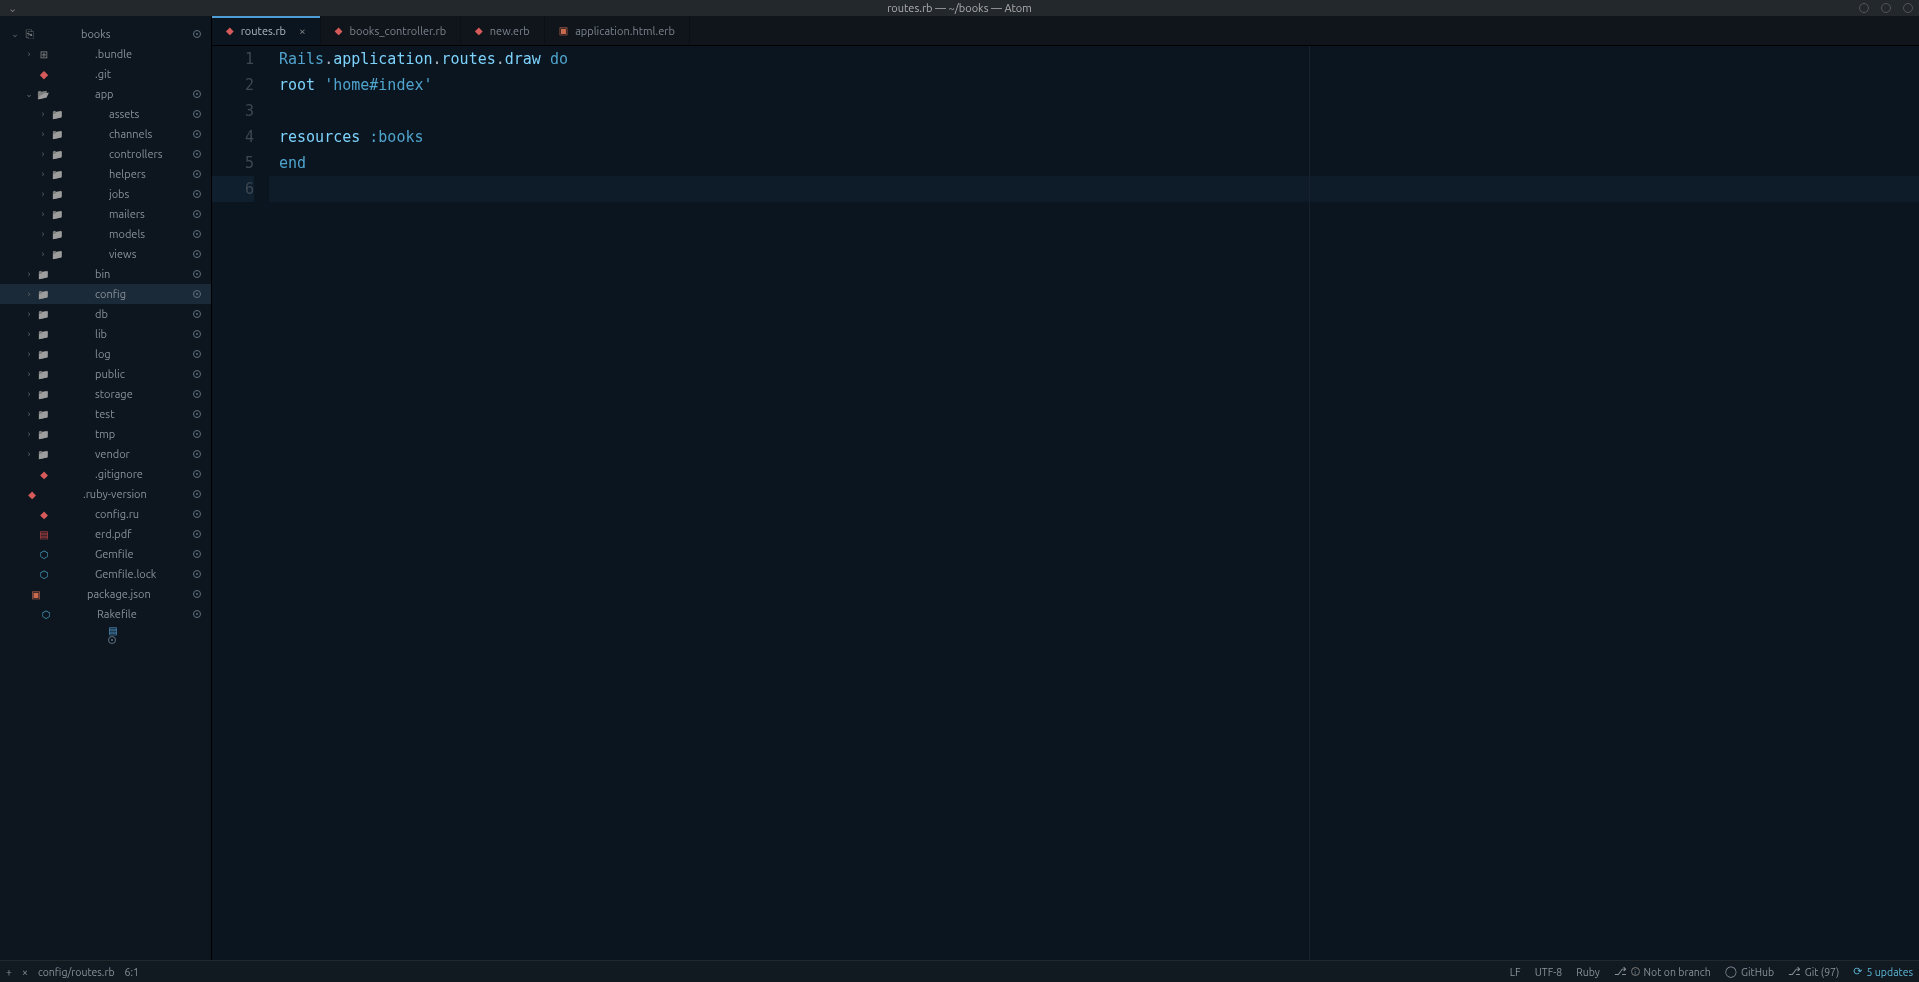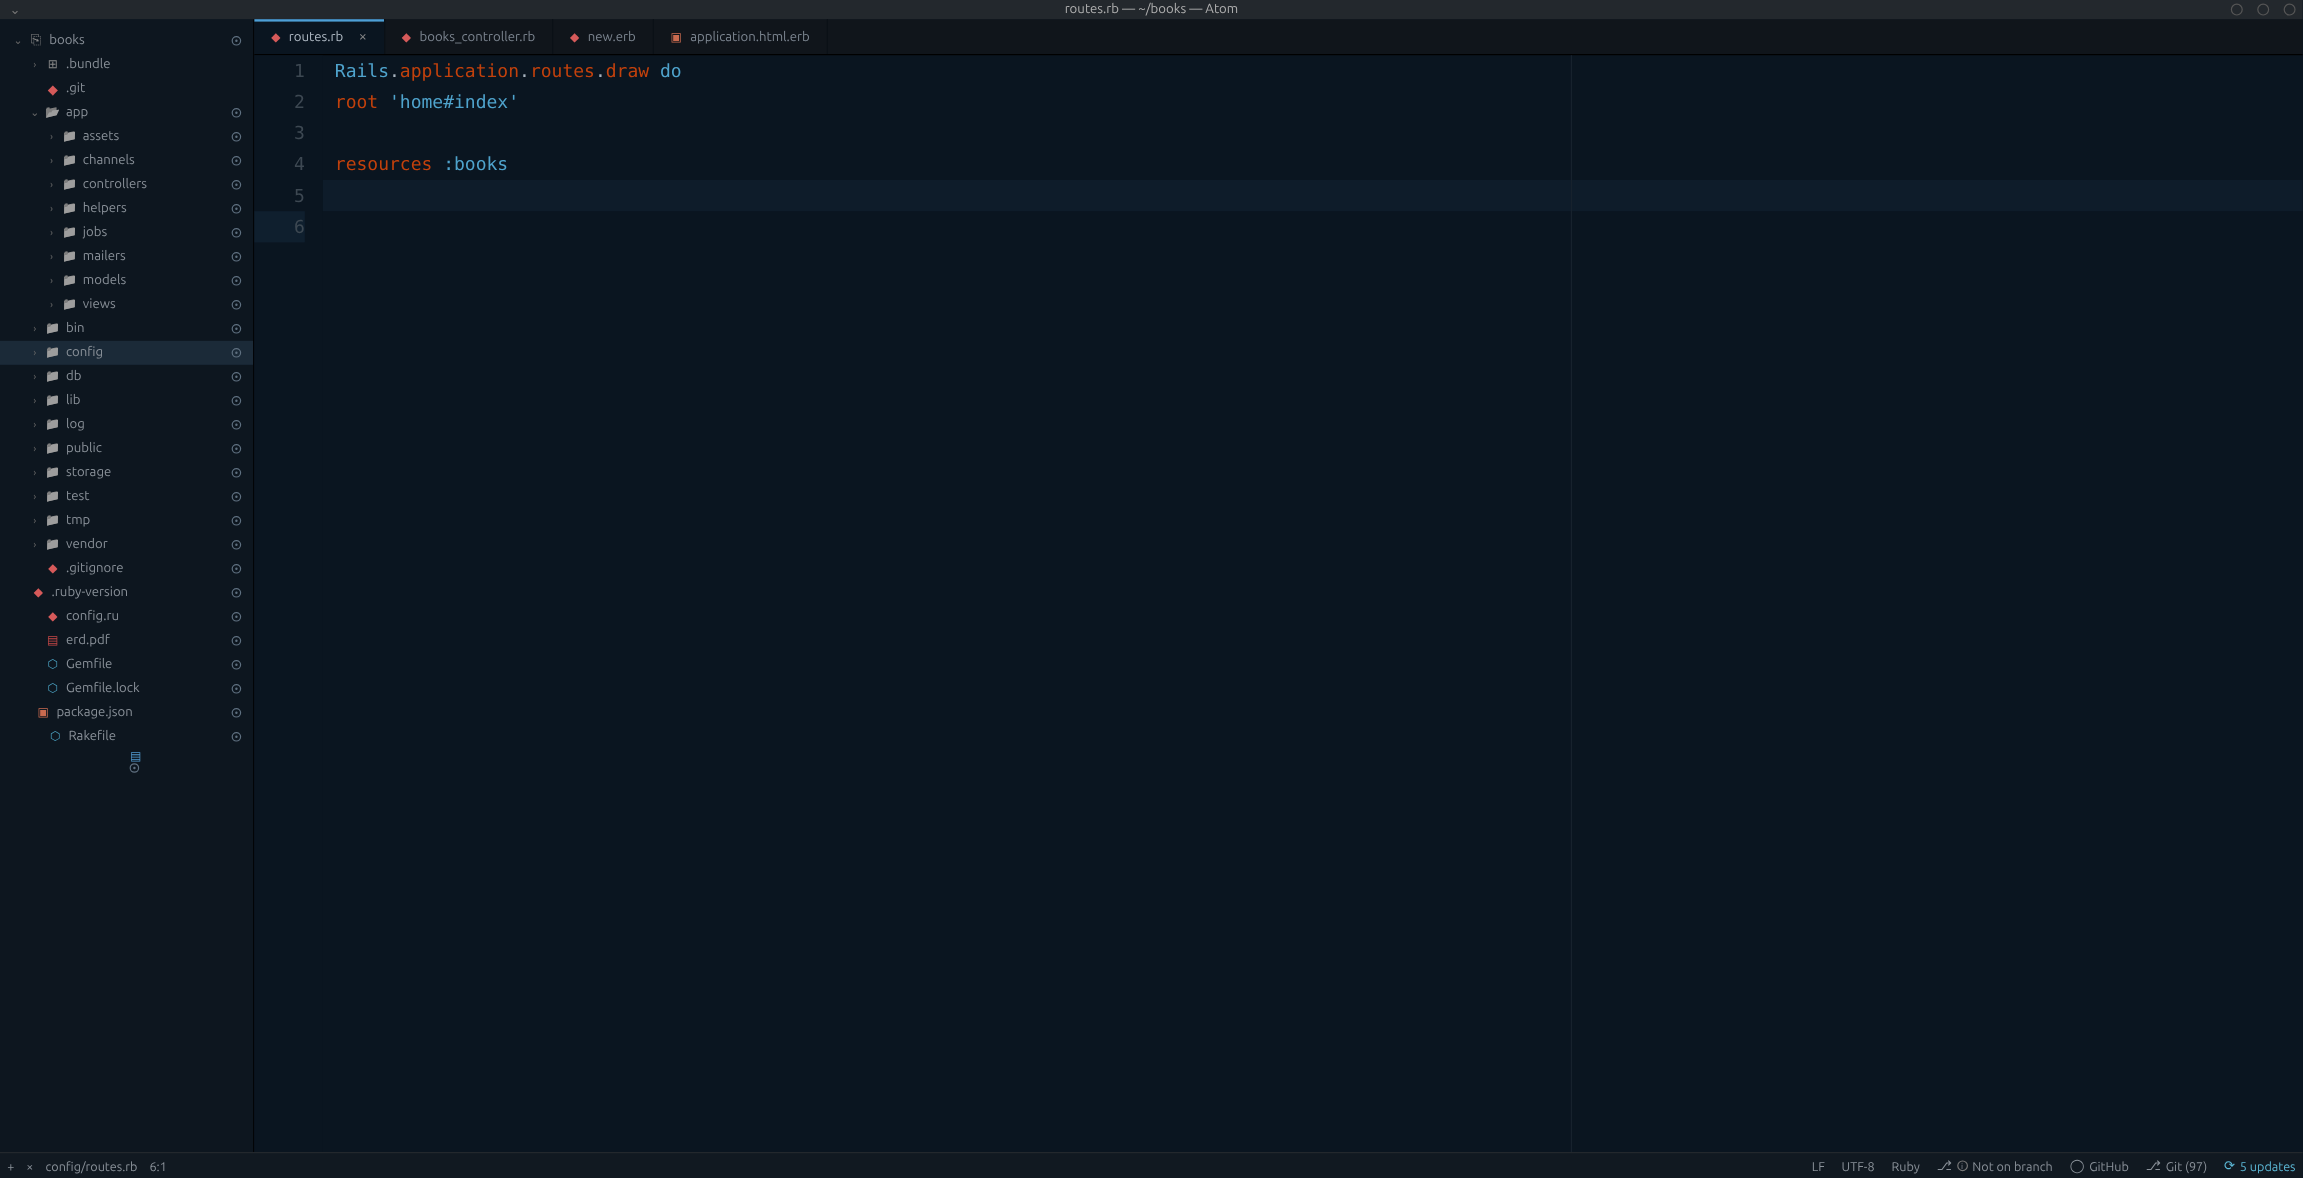--- a/index.html
+++ b/index.html
@@ -43,21 +43,21 @@
   align-items: center;
   font-size: 11px;
   color: #8a9199;
   cursor: pointer;
   position: relative;
   padding-right: 4px;
 }
 .tree-item.selected { background: #1b2a38; }
 .tree-item .disclosure { width: 14px; text-align: center; color: #666; font-size: 9px; }
 .tree-item .icon { width: 16px; text-align: center; margin-right: 3px; }
-.tree-item .label { flex: 1; white-space: nowrap; overflow: hidden; }
+.tree-item .label { flex: 1; white-space: nowrap; overflow: hidden; margin-left: 40px; }
 .tree-item .status-dot { 
   width: 8px; height: 8px; border: 1px solid #5f7080; border-radius: 50%; margin-right: 6px;
   position: relative;
 }
 .tree-item .status-dot::after {
   content: ""; position: absolute; left: 2px; top: 2px; width: 2px; height: 2px; background: #5f7080; border-radius: 50%;
 }
 .icon-folder::before { content: "📁"; filter: grayscale(1) brightness(0.7); font-size: 10px; }
 .icon-folder-open::before { content: "📂"; filter: grayscale(1) brightness(0.7); font-size: 10px; }
 .icon-repo::before { content: "⎘"; color: #888; }
@@ -124,21 +124,21 @@
 .code {
   flex: 1;
   color: #b8c4d0;
   padding-left: 10px;
   position: relative;
 }
 .code-line { height: 26px; }
 .code-line.current { background: #0e1c2a; margin-left: -10px; padding-left: 10px; }
 .wrap-guide { position: absolute; left: 1040px; top: 0; bottom: 0; width: 1px; background: #17222d; }
 .tok-const { color: #4fa3cc; }
-.tok-method { color: #c2410c; }
+.tok-method { color: #7dd3fc; }
 .tok-kw { color: #4fa3cc; }
 .tok-str { color: #4fa3cc; }
 .tok-punct { color: #a7b2bd; }
 .tok-sym { color: #4fa3cc; }
 
 .statusbar {
   height: 22px;
   background: #111921;
   border-top: 1px solid #23282d;
   display: flex;
@@ -384,20 +384,21 @@
           <div class="ln" style="height: 26px;">4</div>
           <div class="ln" style="height: 26px;">5</div>
           <div class="ln current" style="height: 26px;">6</div>
         </div>
       <div class="code" id="code-root">
         <div class="wrap-guide"></div>
       <div class="code-line"><span class="tok-const">Rails</span><span class="tok-punct">.</span><span class="tok-method">application</span><span class="tok-punct">.</span><span class="tok-method">routes</span><span class="tok-punct">.</span><span class="tok-method">draw</span> <span class="tok-kw">do</span></div>
           <div class="code-line">  <span class="tok-method">root</span> <span class="tok-str">'home#index'</span></div>
           <div class="code-line"></div>
           <div class="code-line">  <span class="tok-method">resources</span> <span class="tok-sym">:books</span></div>
+          <div class="code-line"><span class="tok-kw">end</span></div>
           <div class="code-line current"></div>
         </div>
     </div>
   </div>
 </div>
 
 <div class="statusbar">
   <div class="left">
     <span class="plus">+</span>
     <span class="x">×</span>

